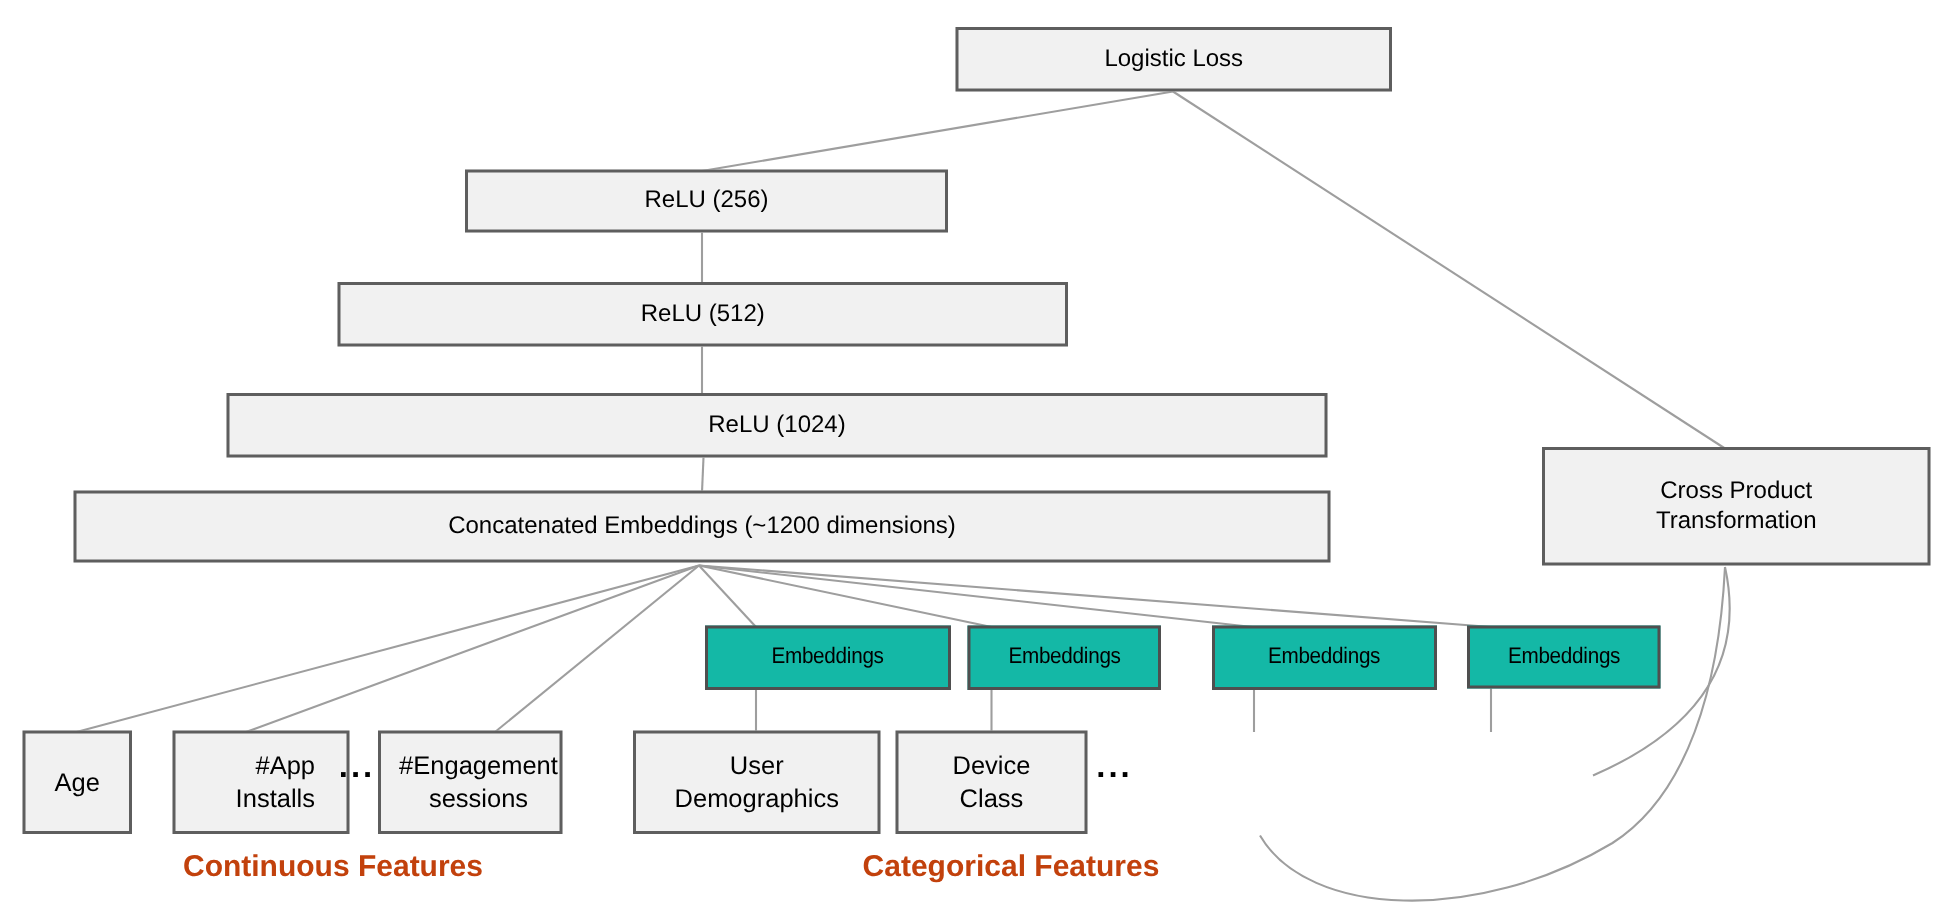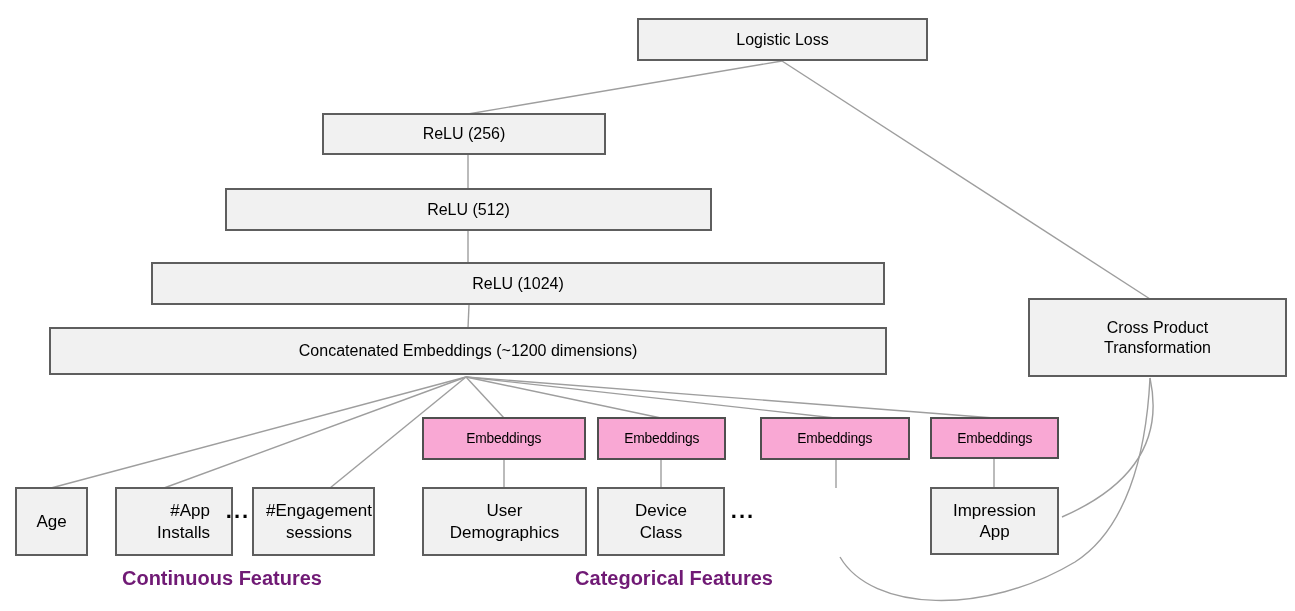--- a/index.html
+++ b/index.html
@@ -19,39 +19,40 @@
     display:flex;
     align-items:center;
     justify-content:center;
     text-align:center;
     color:#000;
     font-size:17px;
     line-height:1.25;
   }
   .node.big{font-size:16px;}
   .node.emb{
-    background:#f9a8d4;
+    background:#14b8a6;
     border-color:#4f4f4f;
     font-size:15px;
+    margin-left:48px;
   }
   .node.emb span{transform:scaleX(0.92);letter-spacing:-0.2px;display:inline-block;}
   .node span{display:inline-block;}
   .dots{
     position:absolute;
     font-size:22px;
     font-weight:bold;
     letter-spacing:2px;
     color:#000;
     text-align:center;
   }
   .caption{
     position:absolute;
     font-size:20px;
     font-weight:bold;
-    color:#701a75;
+    color:#c2410c;
     text-align:center;
   }
 </style>
 </head>
 <body>
 
 <div id="canvas">
 
   <svg id="edges" width="1295" height="611" viewBox="0 0 1295 611" fill="none" stroke="#9e9e9e" stroke-width="1.4">
 
@@ -76,21 +77,21 @@
     <path d="M 994 459 L 994 488"></path>
 
     <path d="M 1150 378 Q 1170 470 1062 517"></path>
     <path d="M 840 557 C 872 612 985 616 1075 562 C 1125 530 1146 458 1150 378"></path>
   </svg>
 
   <div class="node big" style="left:637px;top:18px;width:291px;height:43px;">
     <span>Logistic Loss</span>
   </div>
 
-  <div class="node big" style="left:322px;top:113px;width:284px;height:42px;">
+  <div class="node big" style="left:310px;top:113px;width:322px;height:42px;">
     <span>ReLU (256)</span>
   </div>
 
   <div class="node big" style="left:225px;top:188px;width:487px;height:43px;">
     <span>ReLU (512)</span>
   </div>
 
   <div class="node big" style="left:127px;top:262px;width:734px;height:43px;margin-left:24px;">
     <span>ReLU (1024)</span>
   </div>
@@ -127,20 +128,17 @@
     <span style="max-width:118px;padding-left:11px;">#Engagement sessions</span>
   </div>
 
   <div class="node" style="left:422px;top:487px;width:165px;height:69px;justify-content:center;">
     <span style="max-width:130px;">User Demographics</span>
   </div>
   <div class="node" style="left:597px;top:487px;width:128px;height:69px;">
     <span style="max-width:70px;">Device Class</span>
   </div>
   <div class="dots" style="left:727px;top:498px;width:32px;">...</div>
-  <div class="node" style="left:930px;top:487px;width:129px;height:68px;">
-    <span style="max-width:100px;">Impression App</span>
-  </div>
 
   <div class="caption" style="left:90px;top:567px;width:264px;">Continuous Features</div>
   <div class="caption" style="left:542px;top:567px;width:264px;">Categorical Features</div>
 
 </div>
 
 </body></html>

